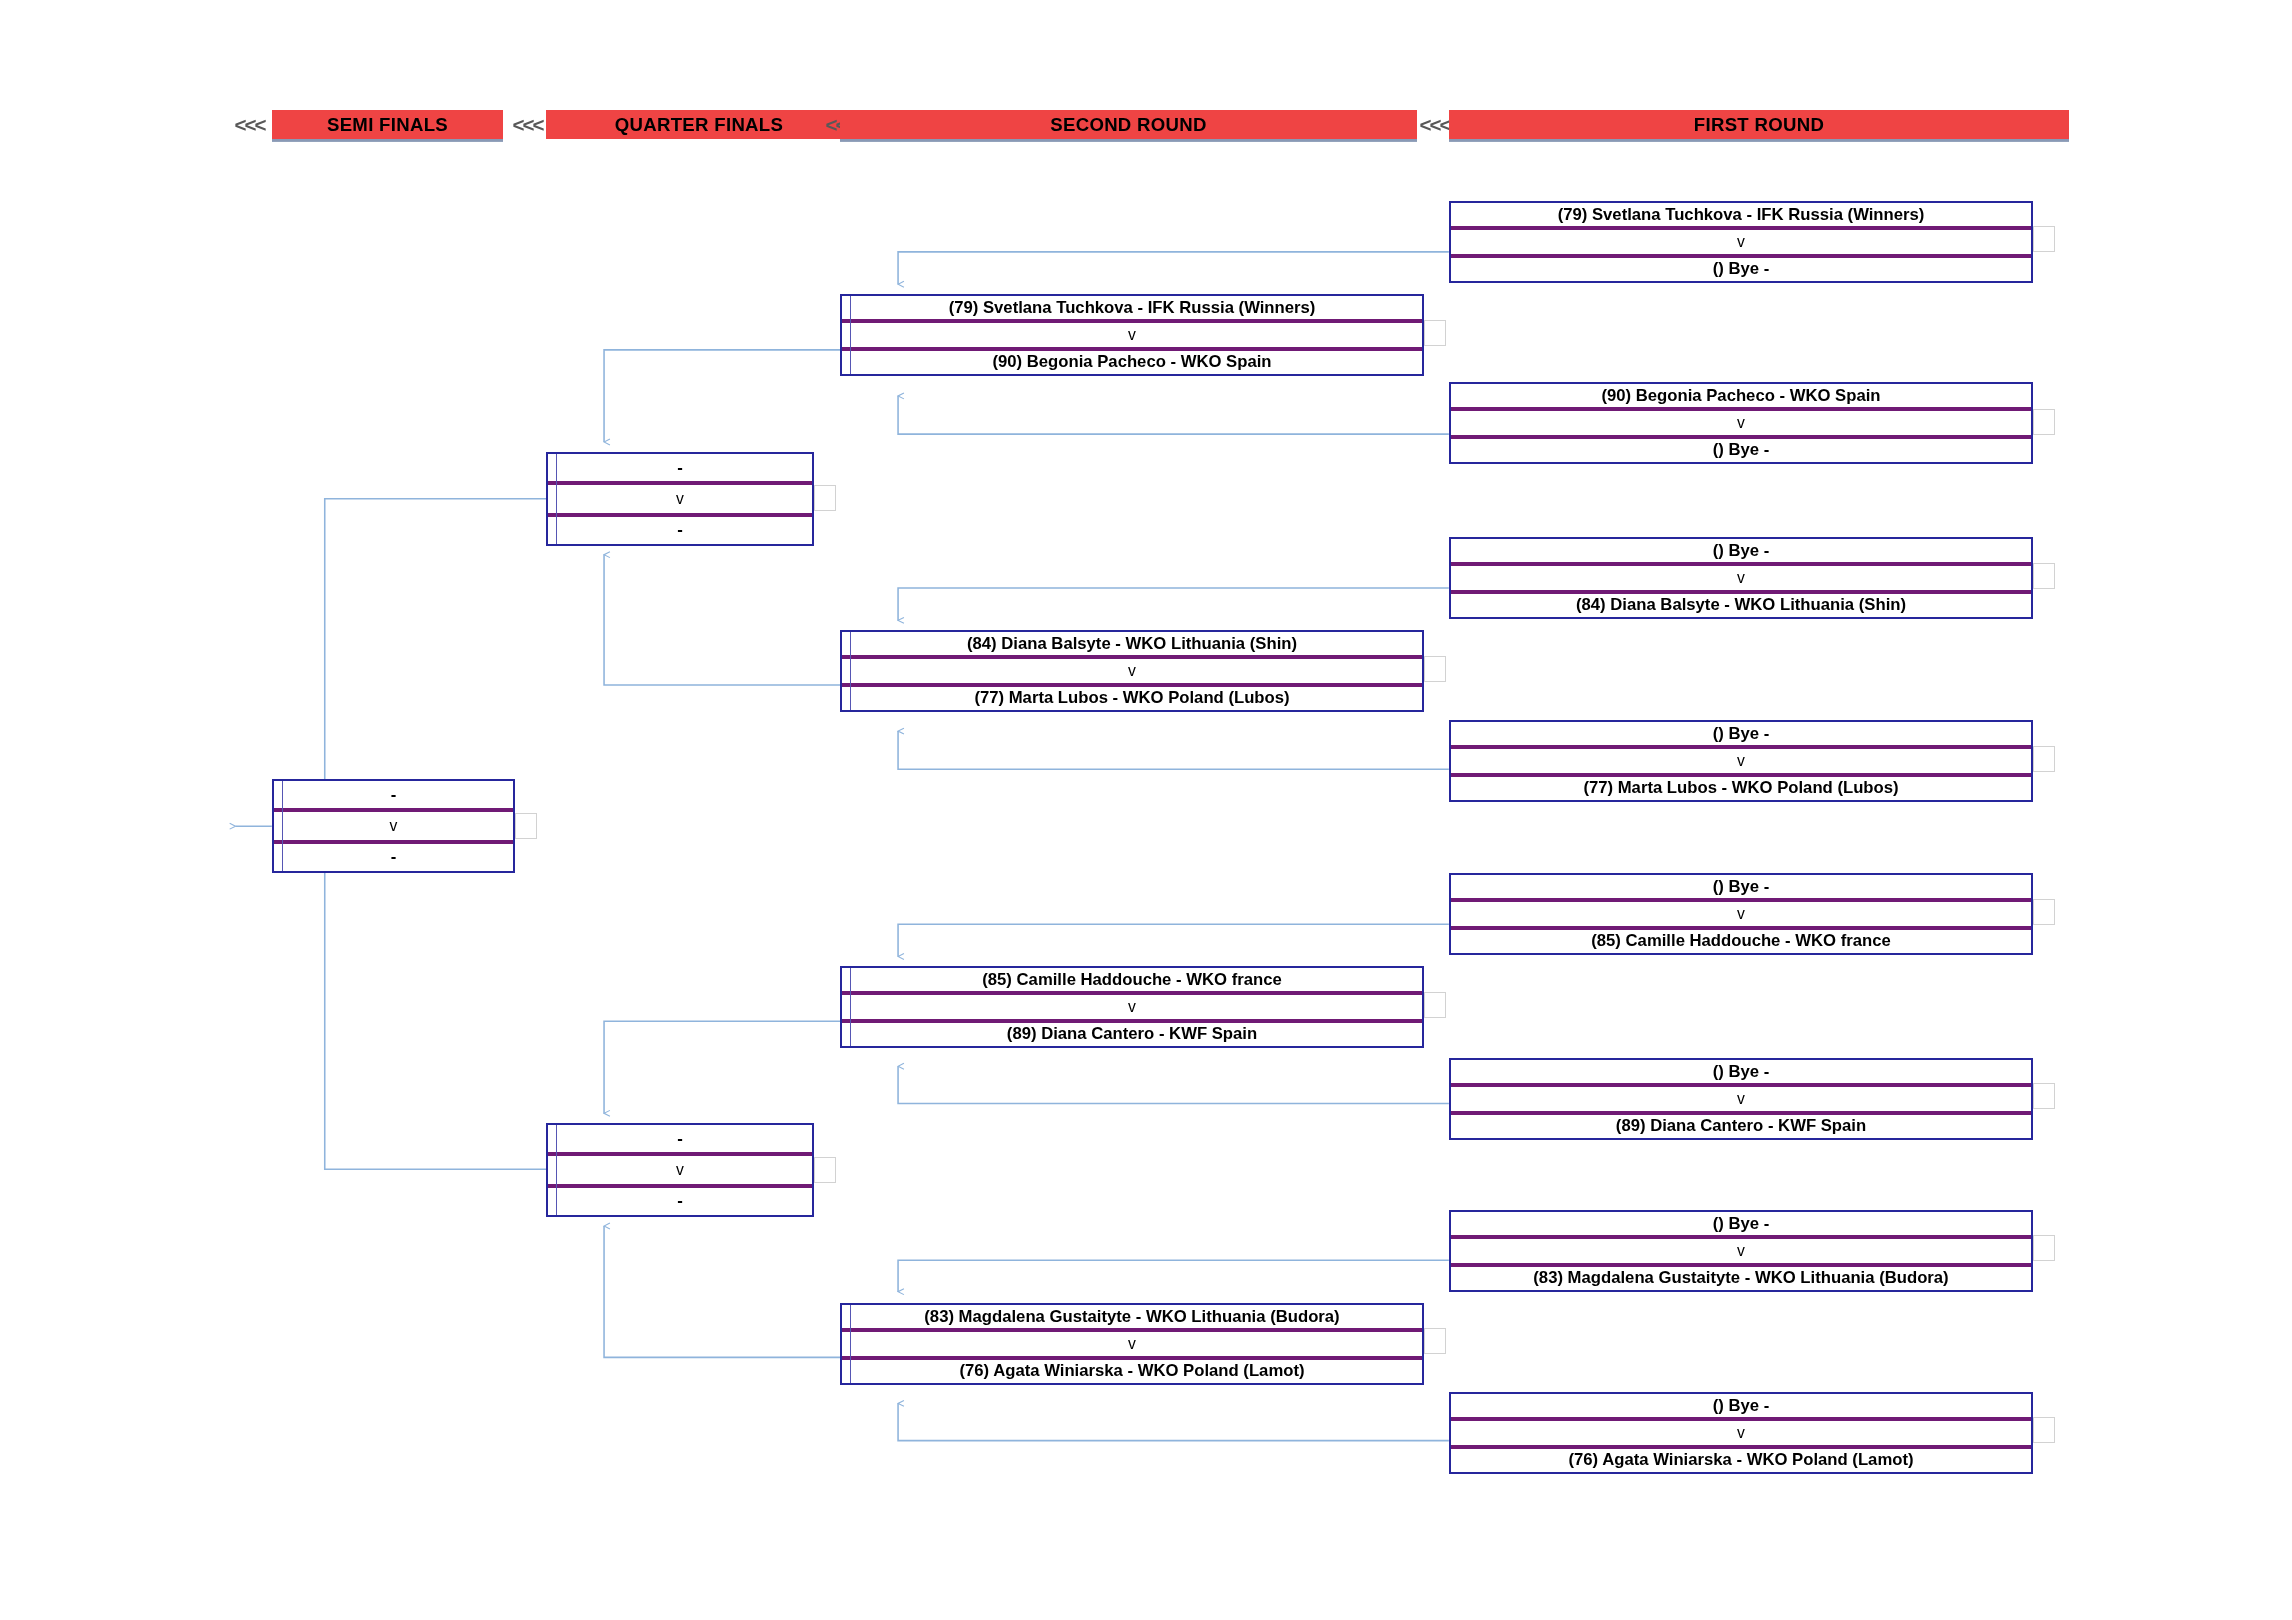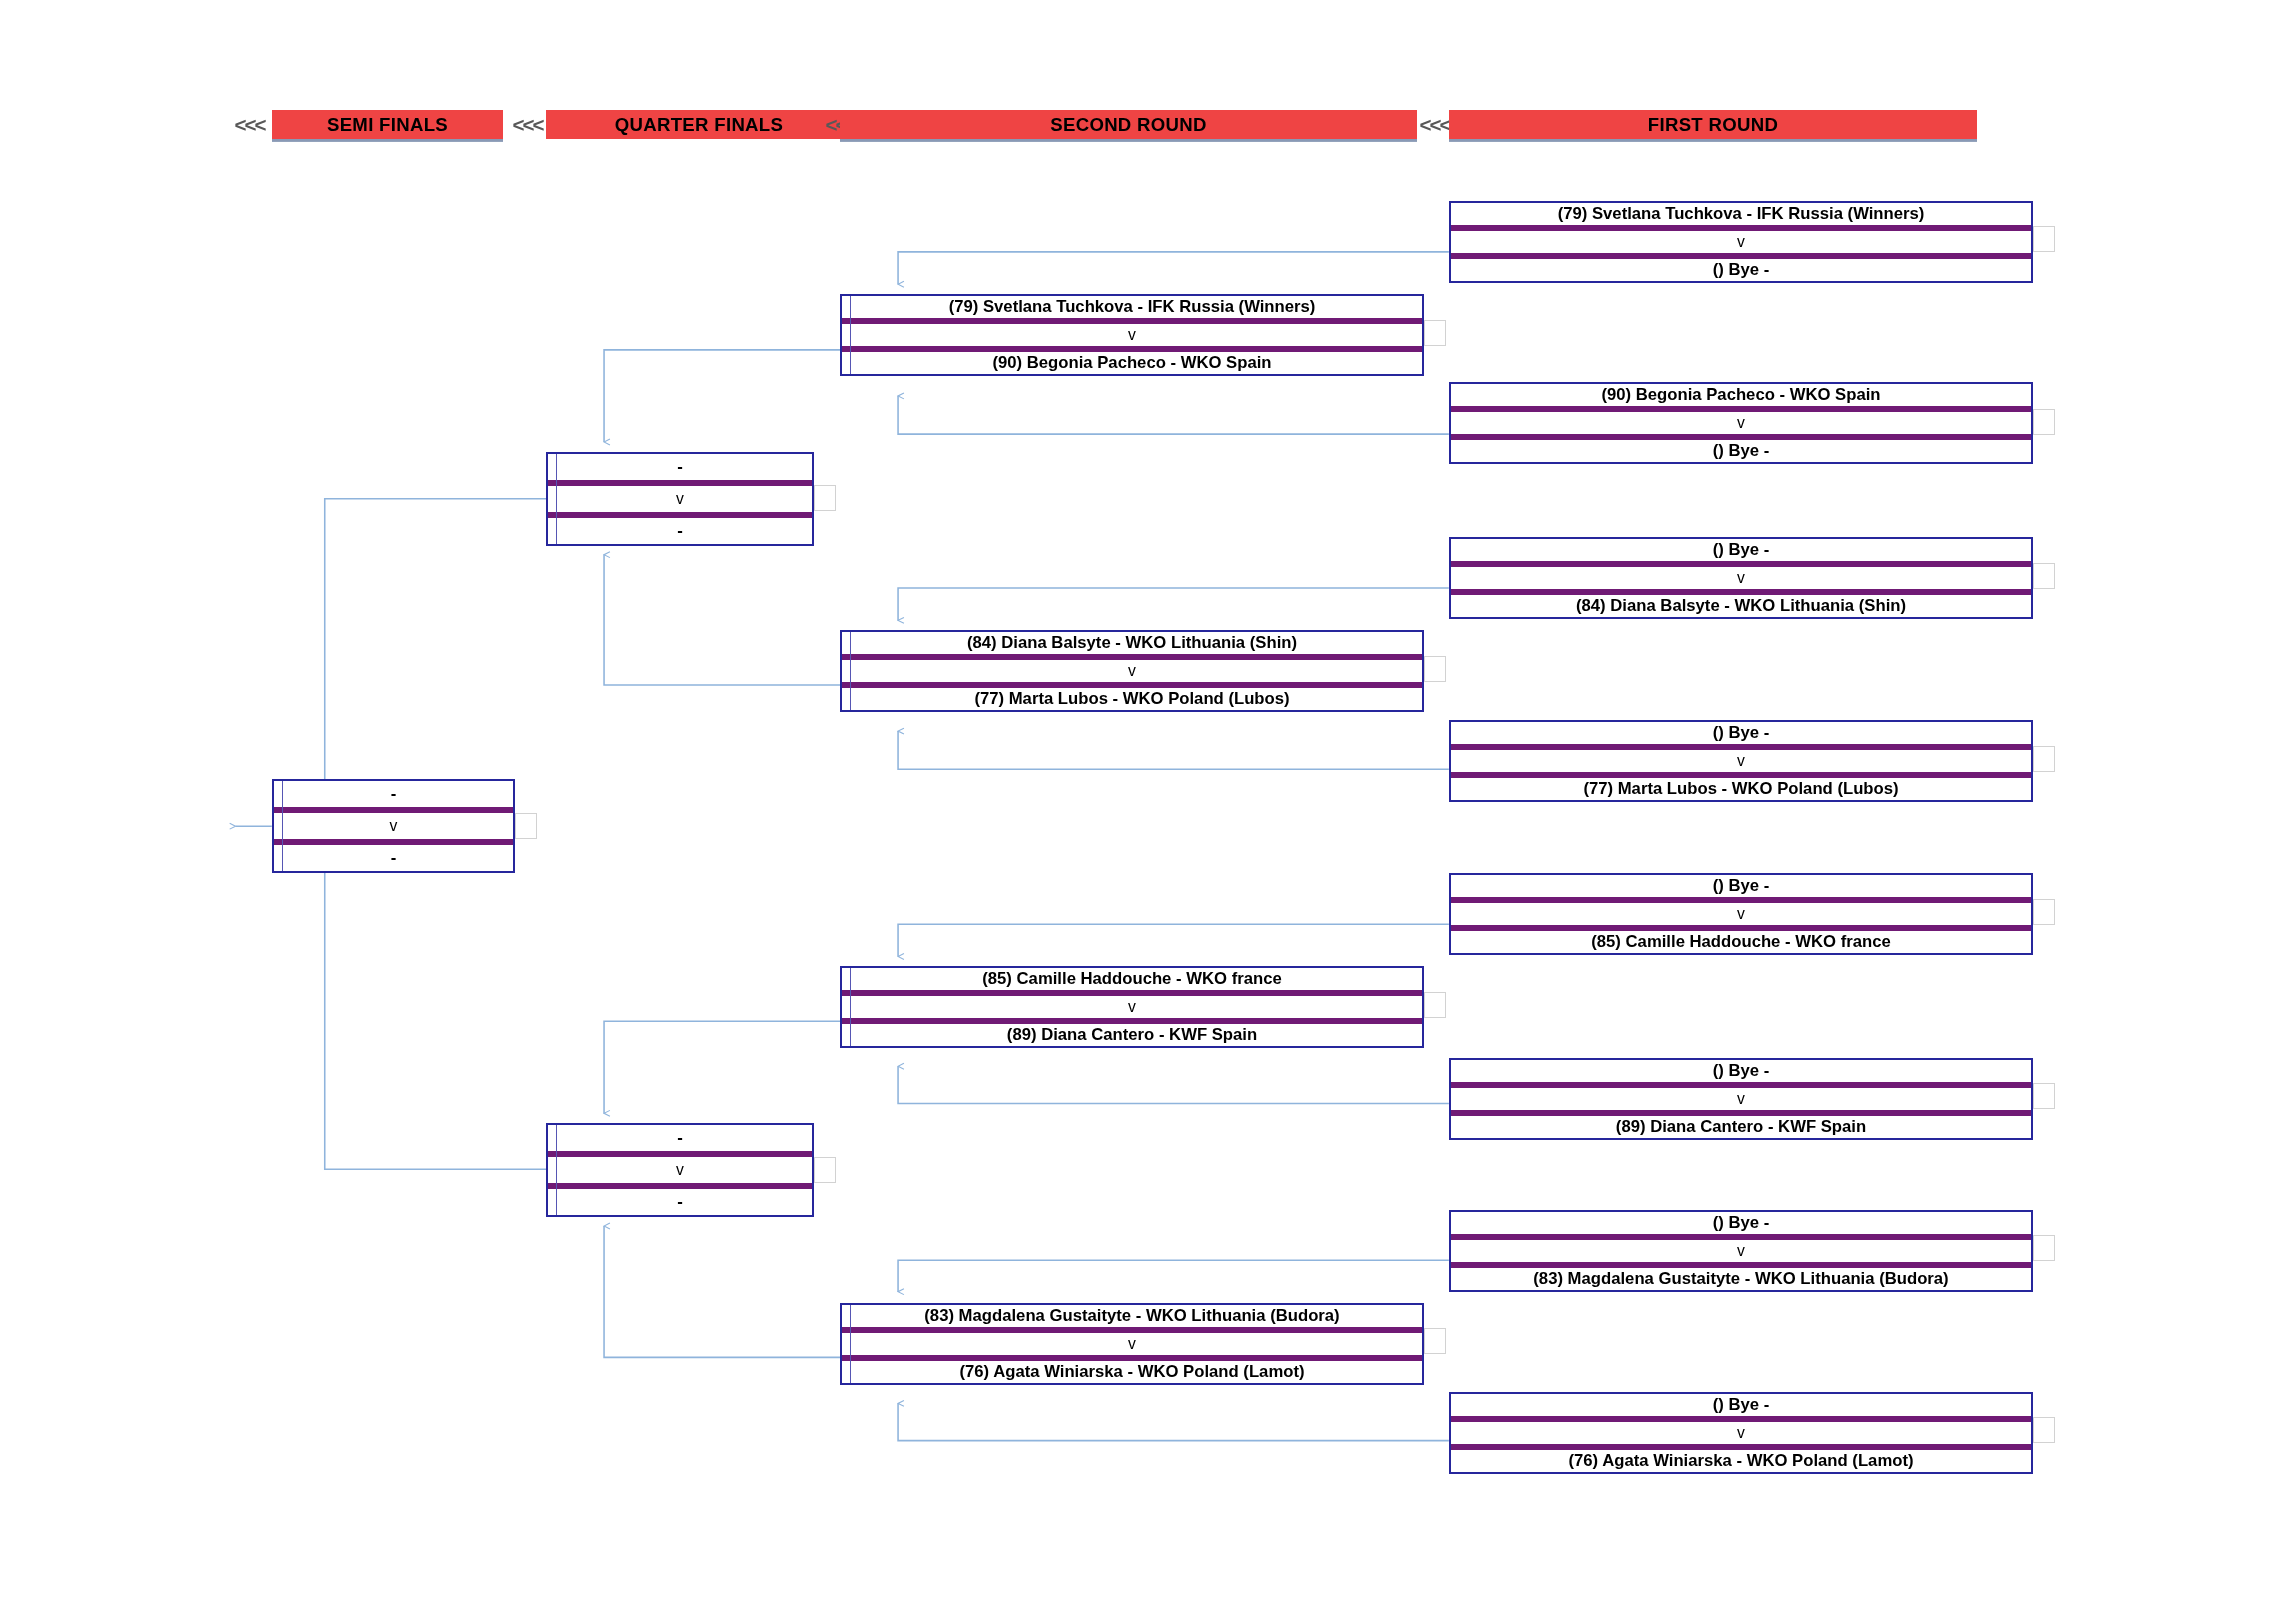--- a/index.html
+++ b/index.html
@@ -85,21 +85,21 @@
     flex-direction: column;
   }
   .match .slot {
     flex: 1 1 0;
     display: flex;
     align-items: center;
     justify-content: center;
     font-size: 16.7px;
     font-weight: bold;
     color: #000000;
-    border-bottom: 6px solid #701a75;
+    border-bottom: 4px solid #701a75;
     box-sizing: border-box;
     white-space: nowrap;
     overflow: hidden;
     position: relative;
   }
   .match .slot:last-child { border-bottom: none; }
   .match .slot.vs {
     font-weight: normal;
     font-size: 15.7px;
   }
@@ -133,21 +133,21 @@
   <div class="chev" style="left:230px; top:110px; width:39px;">&lt;&lt;&lt;</div>
   <div class="round-header shadowed" style="left:272px; top:110px; width:231px;">SEMI FINALS</div>
 
   <div class="chev" style="left:508px; top:110px; width:39px;">&lt;&lt;&lt;</div>
   <div class="round-header" style="left:546px; top:110px; width:306px;">QUARTER FINALS</div>
 
   <div class="chev" style="left:821px; top:110px; width:39px;">&lt;&lt;&lt;</div>
   <div class="round-header shadowed" style="left:840px; top:110px; width:577px;">SECOND ROUND</div>
 
   <div class="chev" style="left:1415px; top:110px; width:39px;">&lt;&lt;&lt;</div>
-  <div class="round-header shadowed" style="left:1449px; top:110px; width:528px;">FIRST ROUND</div>
+  <div class="round-header shadowed" style="left:1449px; top:110px; width:620px;">FIRST ROUND</div>
 
   <svg id="wires" viewBox="0 0 2339 1653" xmlns="http://www.w3.org/2000/svg">
     <defs>
       <marker id="arrowDown" markerWidth="8" markerHeight="8" refX="4" refY="7" orient="auto" markerUnits="userSpaceOnUse">
         <path d="M1,1 L4,7 L7,1" fill="none" stroke="#8fb4dc" stroke-width="1.1"></path>
       </marker>
       <marker id="arrowUp" markerWidth="8" markerHeight="8" refX="4" refY="1" orient="auto" markerUnits="userSpaceOnUse">
         <path d="M1,7 L4,1 L7,7" fill="none" stroke="#8fb4dc" stroke-width="1.1"></path>
       </marker>
       <marker id="arrowLeft" markerWidth="8" markerHeight="8" refX="1" refY="4" orient="auto" markerUnits="userSpaceOnUse">

